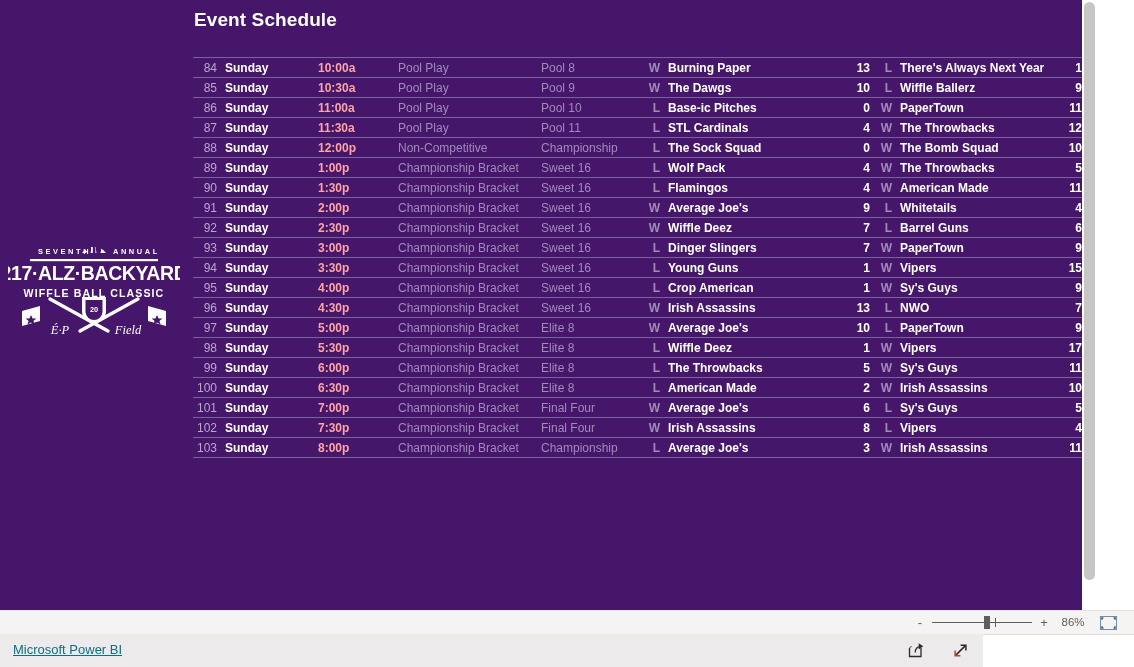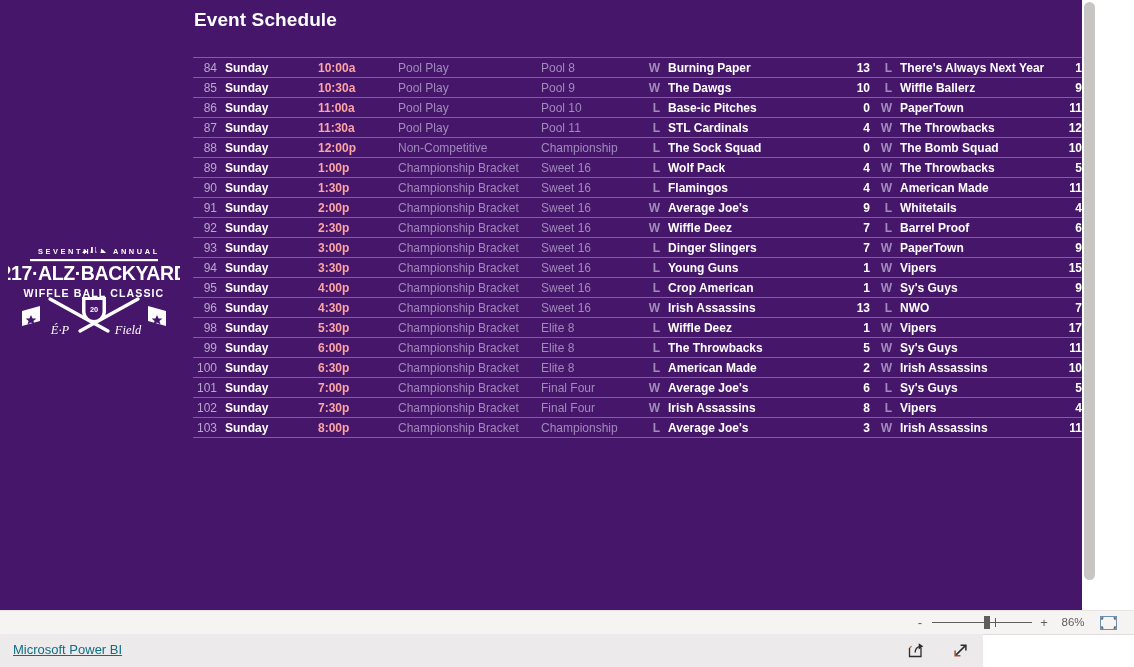--- a/index.html
+++ b/index.html
@@ -437,21 +437,21 @@
             <tr>
               <td class="cell-idx">92</td>
               <td class="cell-day">Sunday</td>
               <td class="cell-time">2:30p</td>
               <td class="cell-type">Championship Bracket</td>
               <td class="cell-round">Sweet 16</td>
               <td class="cell-wl">W</td>
               <td class="cell-team">Wiffle Deez</td>
               <td class="cell-score">7</td>
               <td class="cell-wl">L</td>
-              <td class="cell-team">Barrel Proof</td>
+              <td class="cell-team">Barrel Guns</td>
               <td class="cell-score">6</td>
             </tr>
             <tr>
               <td class="cell-idx">93</td>
               <td class="cell-day">Sunday</td>
               <td class="cell-time">3:00p</td>
               <td class="cell-type">Championship Bracket</td>
               <td class="cell-round">Sweet 16</td>
               <td class="cell-wl">L</td>
               <td class="cell-team">Dinger Slingers</td>
@@ -491,20 +491,33 @@
               <td class="cell-day">Sunday</td>
               <td class="cell-time">4:30p</td>
               <td class="cell-type">Championship Bracket</td>
               <td class="cell-round">Sweet 16</td>
               <td class="cell-wl">W</td>
               <td class="cell-team">Irish Assassins</td>
               <td class="cell-score">13</td>
               <td class="cell-wl">L</td>
               <td class="cell-team">NWO</td>
               <td class="cell-score">7</td>
+            </tr>
+            <tr>
+              <td class="cell-idx">97</td>
+              <td class="cell-day">Sunday</td>
+              <td class="cell-time">5:00p</td>
+              <td class="cell-type">Championship Bracket</td>
+              <td class="cell-round">Elite 8</td>
+              <td class="cell-wl">W</td>
+              <td class="cell-team">Average Joe's</td>
+              <td class="cell-score">10</td>
+              <td class="cell-wl">L</td>
+              <td class="cell-team">PaperTown</td>
+              <td class="cell-score">9</td>
             </tr>
             <tr>
               <td class="cell-idx">98</td>
               <td class="cell-day">Sunday</td>
               <td class="cell-time">5:30p</td>
               <td class="cell-type">Championship Bracket</td>
               <td class="cell-round">Elite 8</td>
               <td class="cell-wl">L</td>
               <td class="cell-team">Wiffle Deez</td>
               <td class="cell-score">1</td>

